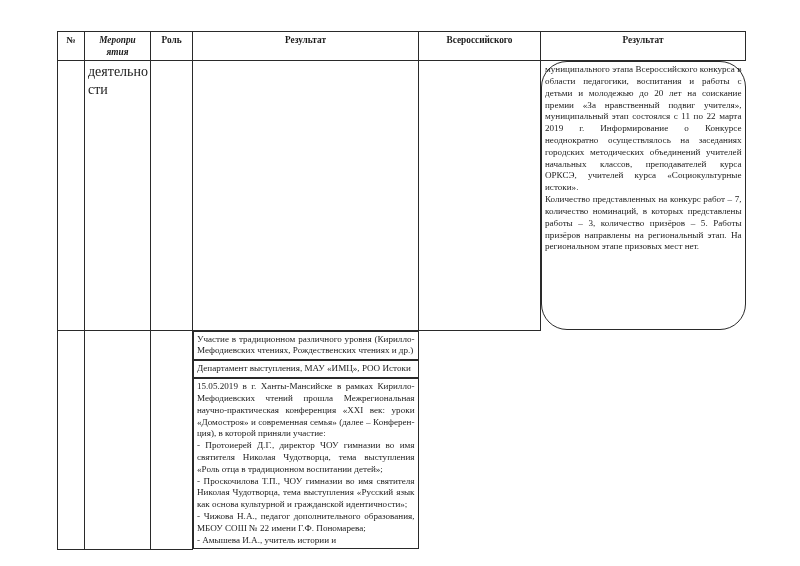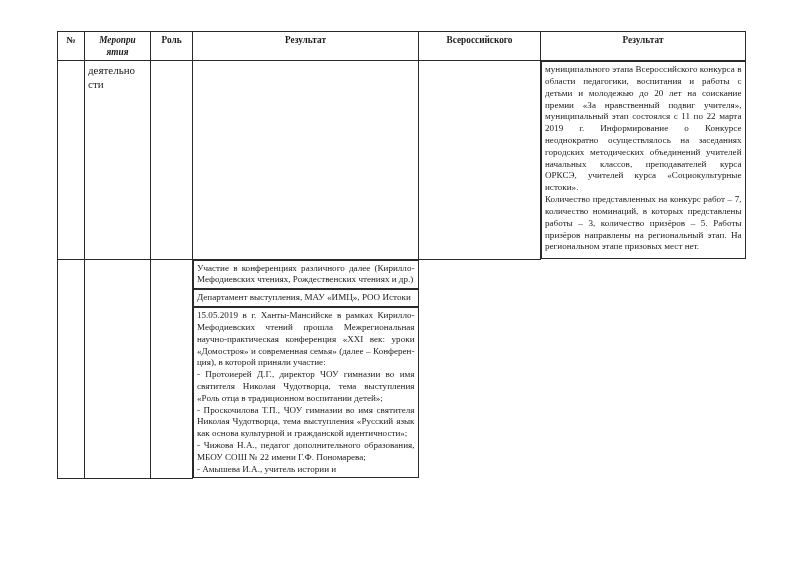--- a/index.html
+++ b/index.html
@@ -48,22 +48,22 @@
   
   .c-num   { width: 27px; }
   .c-event { width: 66px; }
   .c-date  { width: 42px; }
   .c-cont  { width: 226px; }
   .c-resp  { width: 122px; }
   .c-res   { width: 205px; }
 
   .just { text-align: justify; text-align-last: left; hyphens: none; }
   .cell-text { display: block; white-space: pre-line; }
-  .r1-res { height: 198px; }
-  .r1-event { font-size: 11px; }
+  .r1-res { height: 269px; border-radius: 26px; }
+  .r1-event { font-size: 14px; }
   .r2-cont { }
 </style>
 </head>
 <body>
 
 <div class="page">
   <table class="doc-table">
     <colgroup>
       <col class="c-num">
       <col class="c-event">
@@ -91,21 +91,21 @@
         <td></td>
         <td></td>
         <td></td>
         <td class="just cell-text r1-res">муниципального этапа Всероссийского конкурса в области педагогики, воспитания и работы с детьми и молодежью до 20 лет на соискание премии «За нравственный подвиг учителя», муниципальный этап состоялся с 11 по 22 марта 2019 г. Информирование о Конкурсе неоднократно осуществлялось на заседаниях городских методических объединений учителей начальных классов, преподавателей курса ОРКСЭ, учителей курса «Социокультурные истоки».
 Количество представленных на конкурс работ – 7, количество номинаций, в которых представлены работы – 3, количество призёров – 5. Работы призёров направлены на региональный этап. На региональном этапе призовых мест нет.</td>
       </tr>
       <tr>
         <td></td>
         <td></td>
         <td></td>
-        <td class="just cell-text r2-cont">Участие в конференциях различного далее (Кирилло-Мефодиевских чтениях, Рождественских чтениях и др.)</td>
+        <td class="just cell-text r2-cont">Участие в традиционном различного уровня (Кирилло-Мефодиевских чтениях, Рождественских чтениях и др.)</td>
         <td class="cell-text">Департамент выступления, МАУ «ИМЦ», РОО Истоки</td>
         <td class="just cell-text">15.05.2019 в г. Ханты-Мансийске в рамках Кирилло-Мефодиевских чтений прошла Межрегиональная научно-практическая конференция «XXI век: уроки «Домостроя» и современная семья» (далее – Конферен-ция), в которой приняли участие:
 - Протоиерей Д.Г., директор ЧОУ гимназии во имя святителя Николая Чудотворца, тема выступления «Роль отца в традиционном воспитании детей»;
 - Проскочилова Т.П., ЧОУ гимназии во имя святителя Николая Чудотворца, тема выступления «Русский язык как основа культурной и гражданской идентичности»;
 - Чижова Н.А., педагог дополнительного образования, МБОУ СОШ № 22 имени Г.Ф. Пономарева;
 - Амышева И.А., учитель истории и</td>
       </tr>
     </tbody>
   </table>
 </div>

